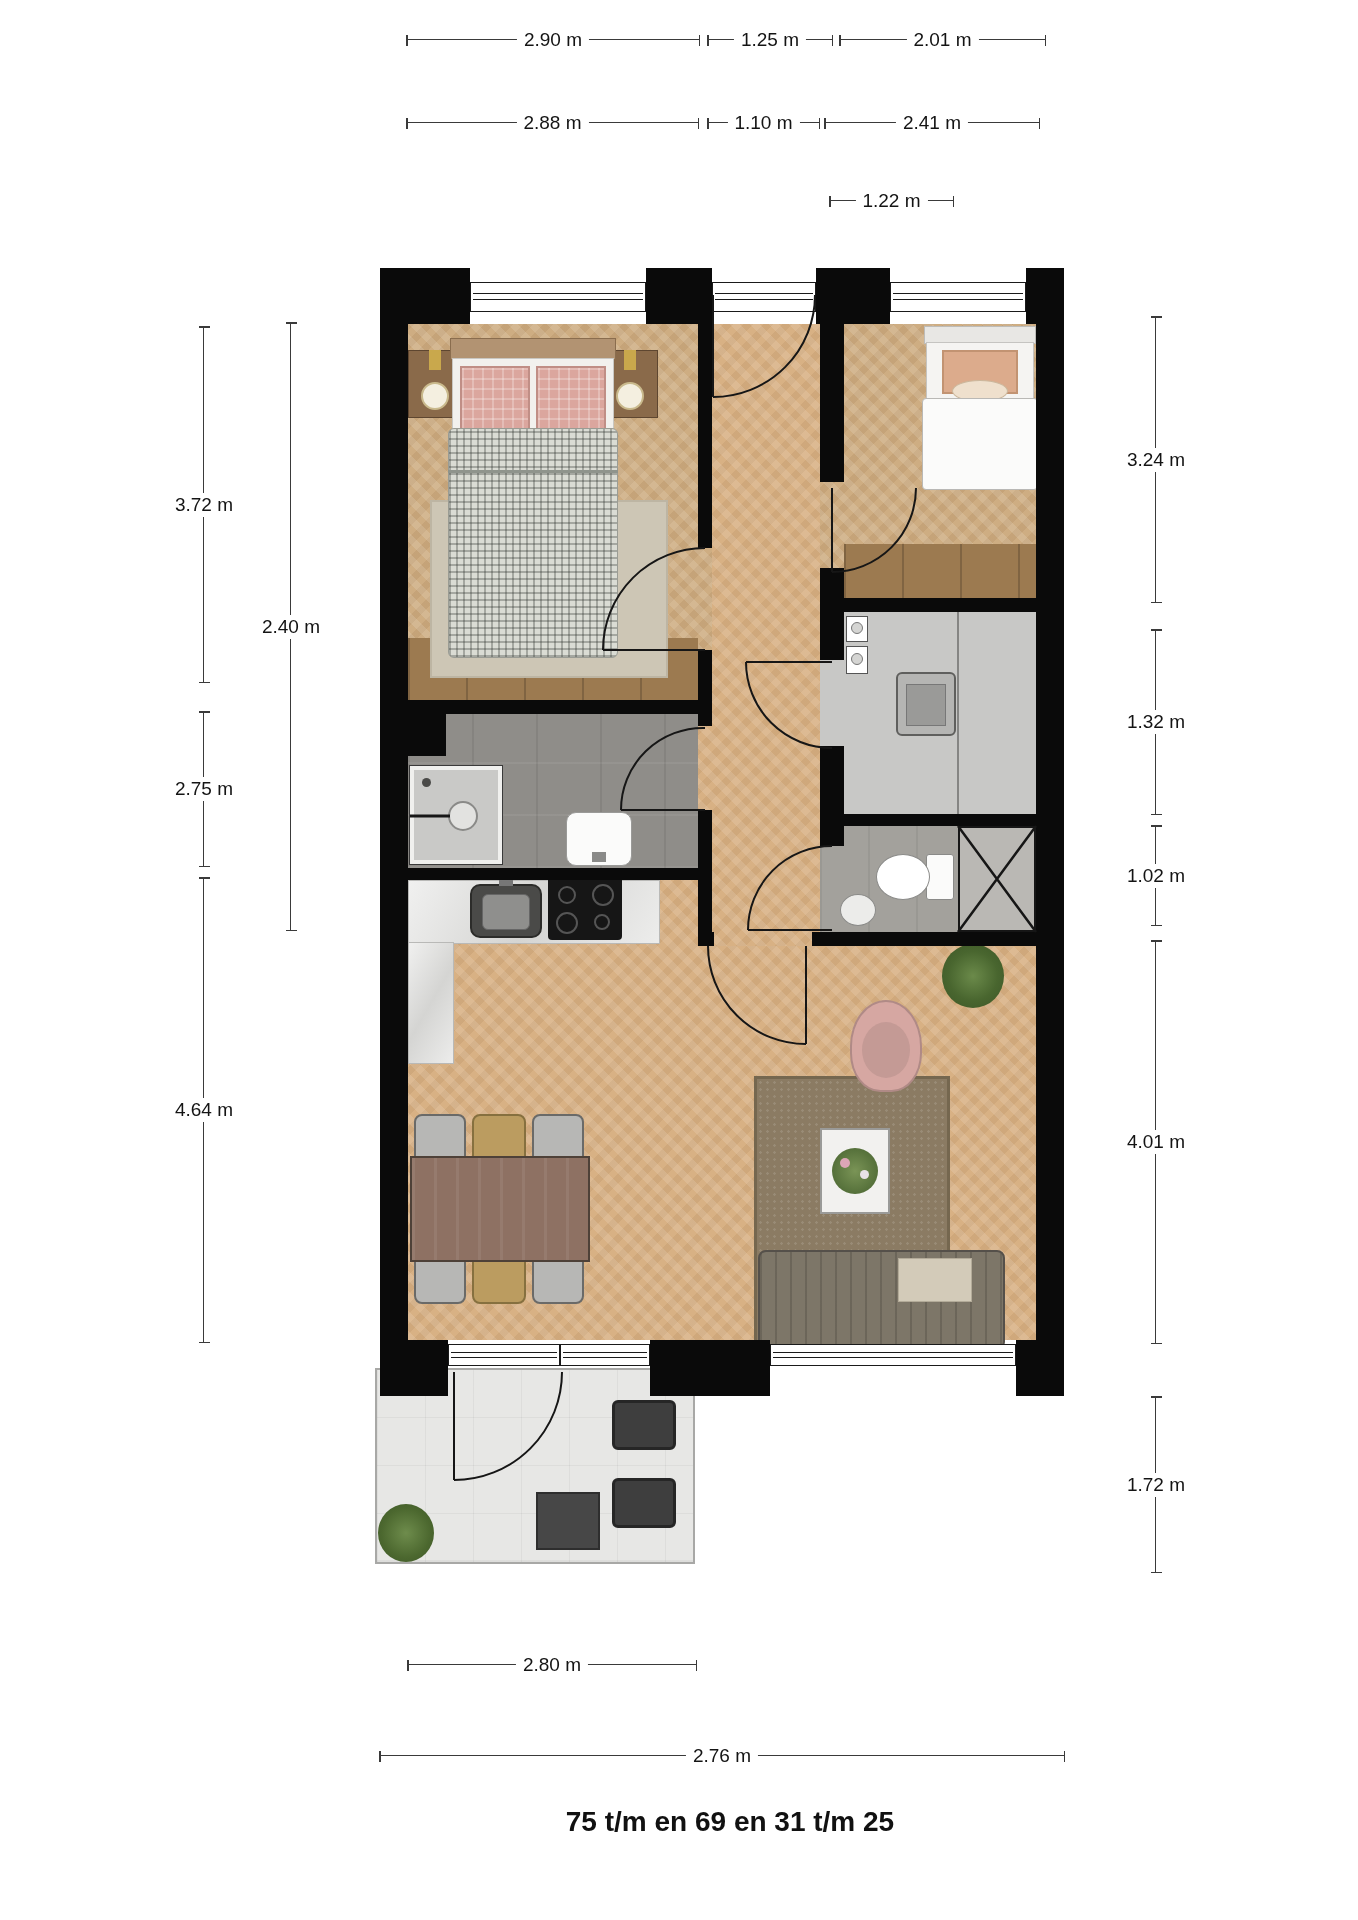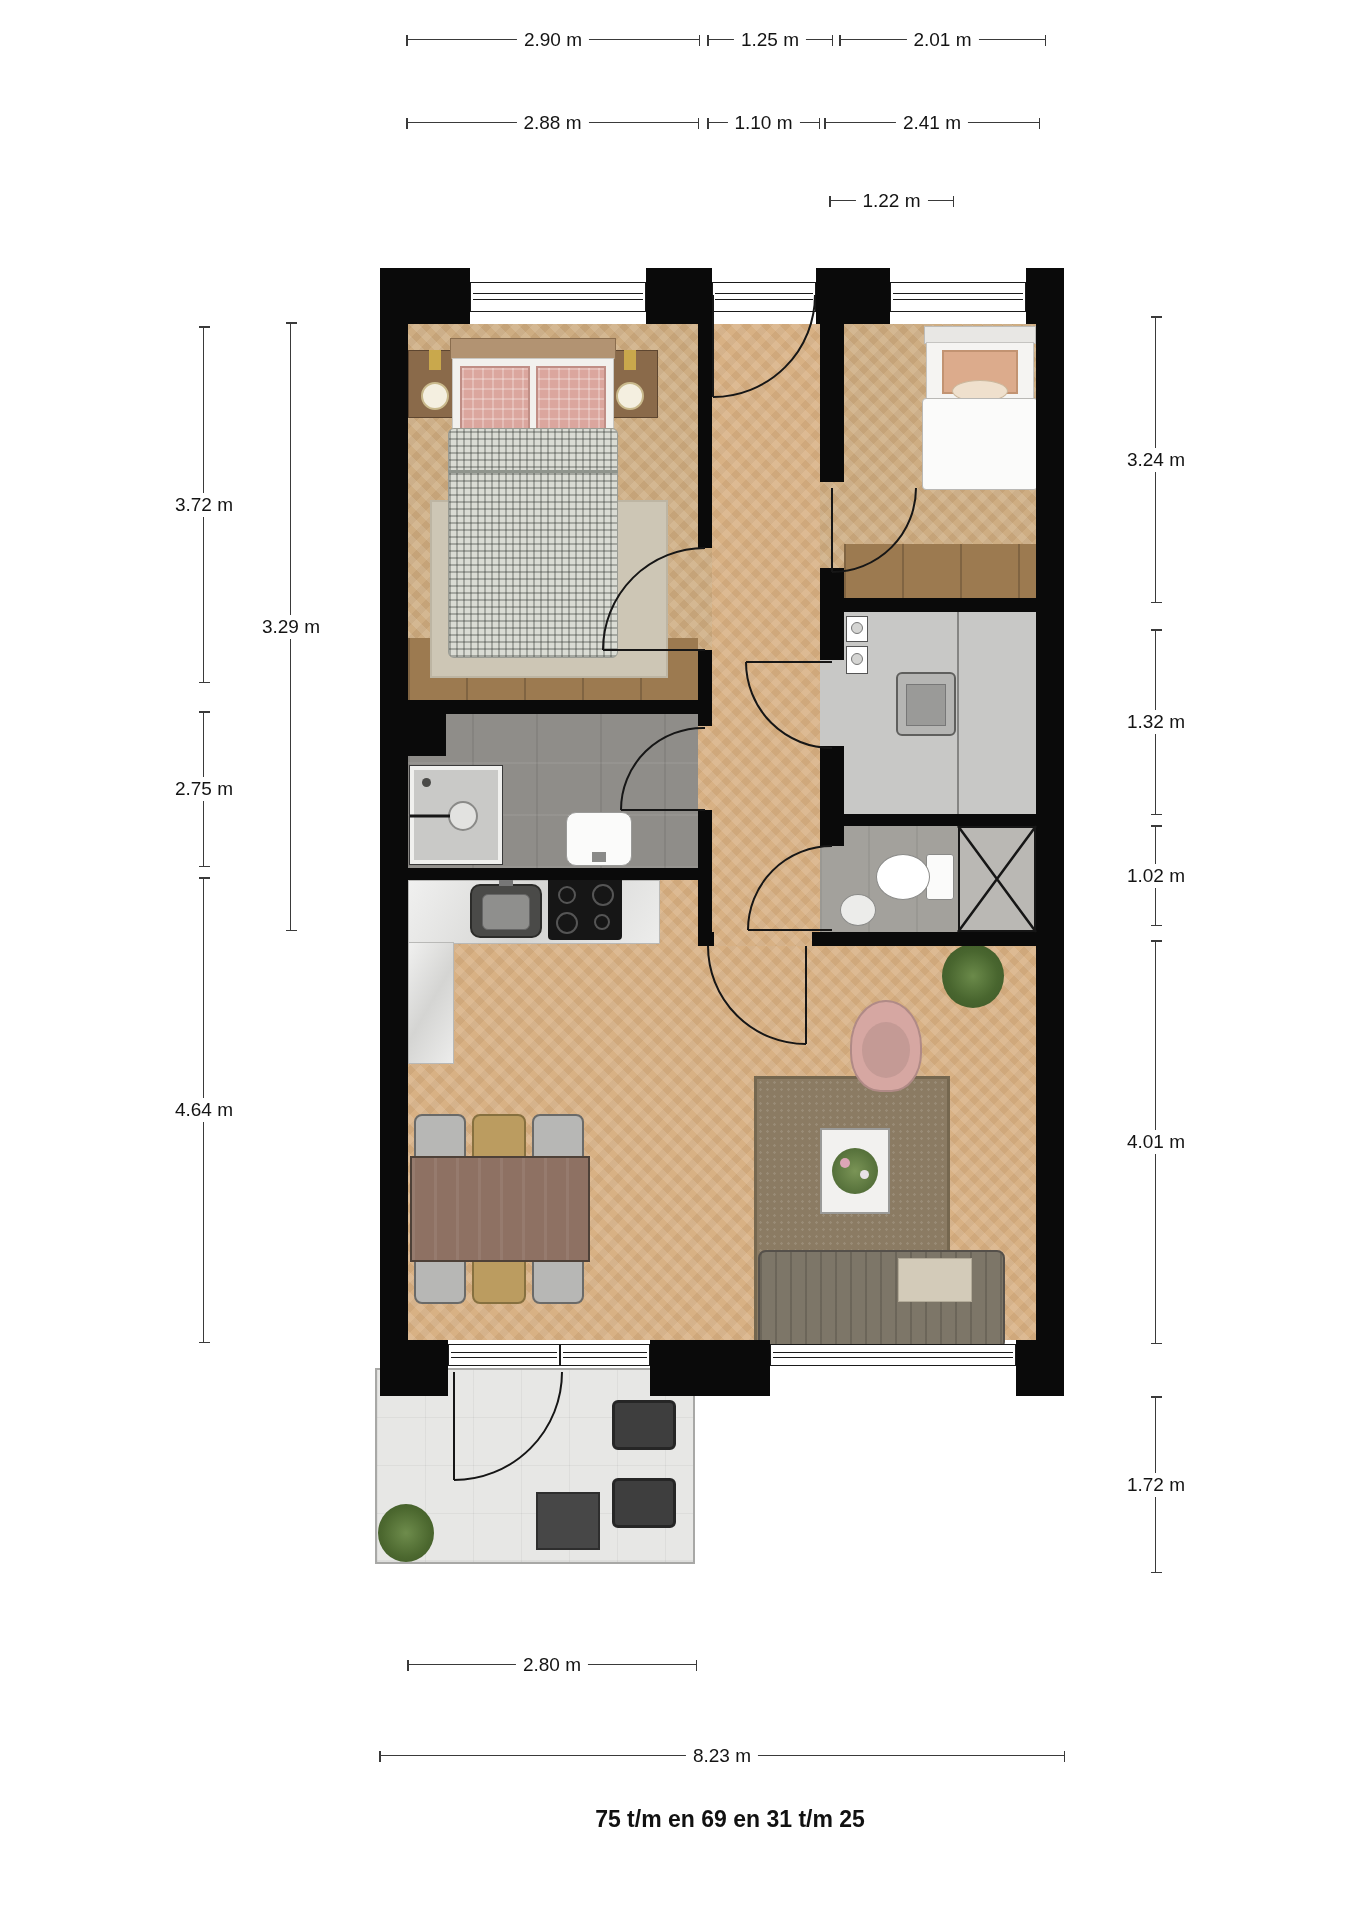--- a/index.html
+++ b/index.html
@@ -37,21 +37,21 @@
   .dimh::before{left:-1px}.dimh::after{right:-1px}
   .dimv{position:absolute;width:0;border-left:1.5px solid #3a3a3a;text-decoration:underline;}
   .dimv::before,.dimv::after{content:"";position:absolute;left:-5.5px;width:11px;height:1.5px;background:#3a3a3a;}
   .dimv::before{top:-1px}.dimv::after{bottom:-1px}
   .lbl{position:absolute;background:#fff;padding:1px 7px;font-size:19px;line-height:22px;color:#141414;white-space:nowrap;}
   .dimh .lbl{left:50%;top:0;transform:translate(-50%,-50%);}
   .dimv .lbl{left:0;top:50%;transform:translate(-50%,-50%);}
   
   .furn{position:absolute;box-sizing:border-box;}
   .footer{position:absolute;left:170px;width:1120px;text-align:center;}
-  .footer .title{font-size:23px;font-weight:bold;text-align:center;}
+  .footer .title{font-size:28px;font-weight:bold;text-align:center;}
   .footer .disc{font-size:19px;line-height:27px;}
 </style>
 </head>
 <body>
 
 <div class="canvas">
 
   <div class="wood-b" style="left:408px;top:880px;width:628px;height:460px;"></div>
   <div class="stone" style="left:408px;top:714px;width:304px;height:154px;"></div>
   <div class="wood-b" style="left:698px;top:324px;width:146px;height:622px;"></div>
@@ -204,21 +204,21 @@
     </div>
 
   <div class="dimh" style="left:830px;top:200px;width:123px;">
       <span class="lbl">1.22 m</span>
     </div>
 
   <div class="dimv" style="left:203px;top:327px;height:355px;">
       <span class="lbl">3.72 m</span>
     </div>
   <div class="dimv" style="left:290px;top:323px;height:607px;">
-      <span class="lbl">3.29 m</span>
+      <span class="lbl">2.40 m</span>
     </div>
   <div class="dimv" style="left:203px;top:712px;height:154px;">
       <span class="lbl">2.75 m</span>
     </div>
   <div class="dimv" style="left:203px;top:878px;height:464px;">
       <span class="lbl">4.64 m</span>
     </div>
 
   <div class="dimv" style="left:1155px;top:317px;height:285px;">
       <span class="lbl">3.24 m</span>
@@ -233,20 +233,20 @@
       <span class="lbl">4.01 m</span>
     </div>
   <div class="dimv" style="left:1155px;top:1397px;height:175px;">
       <span class="lbl">1.72 m</span>
     </div>
 
   <div class="dimh" style="left:408px;top:1664px;width:288px;">
       <span class="lbl">2.80 m</span>
     </div>
   <div class="dimh" style="left:380px;top:1755px;width:684px;">
-      <span class="lbl">8.23 m</span>
+      <span class="lbl">2.76 m</span>
     </div>
 
   <div class="footer" style="top:1806px;">
     <div class="title">75 t/m en 69 en 31 t/m 25</div>
   </div>
 
 </div>
 
 </body></html>

